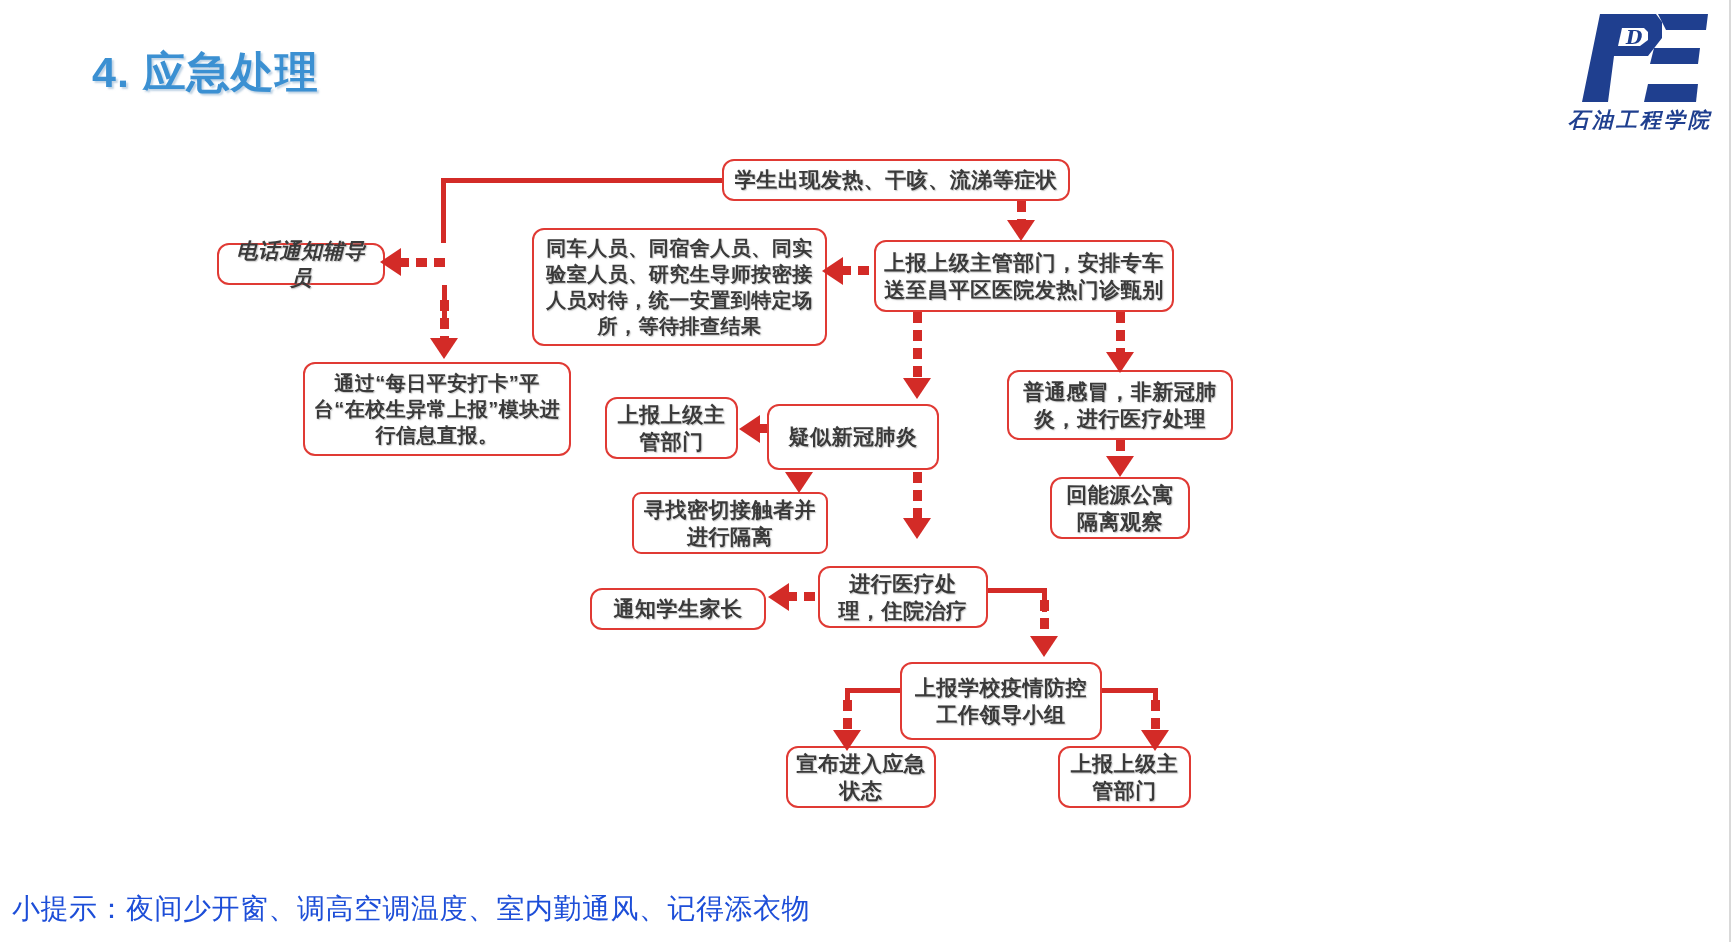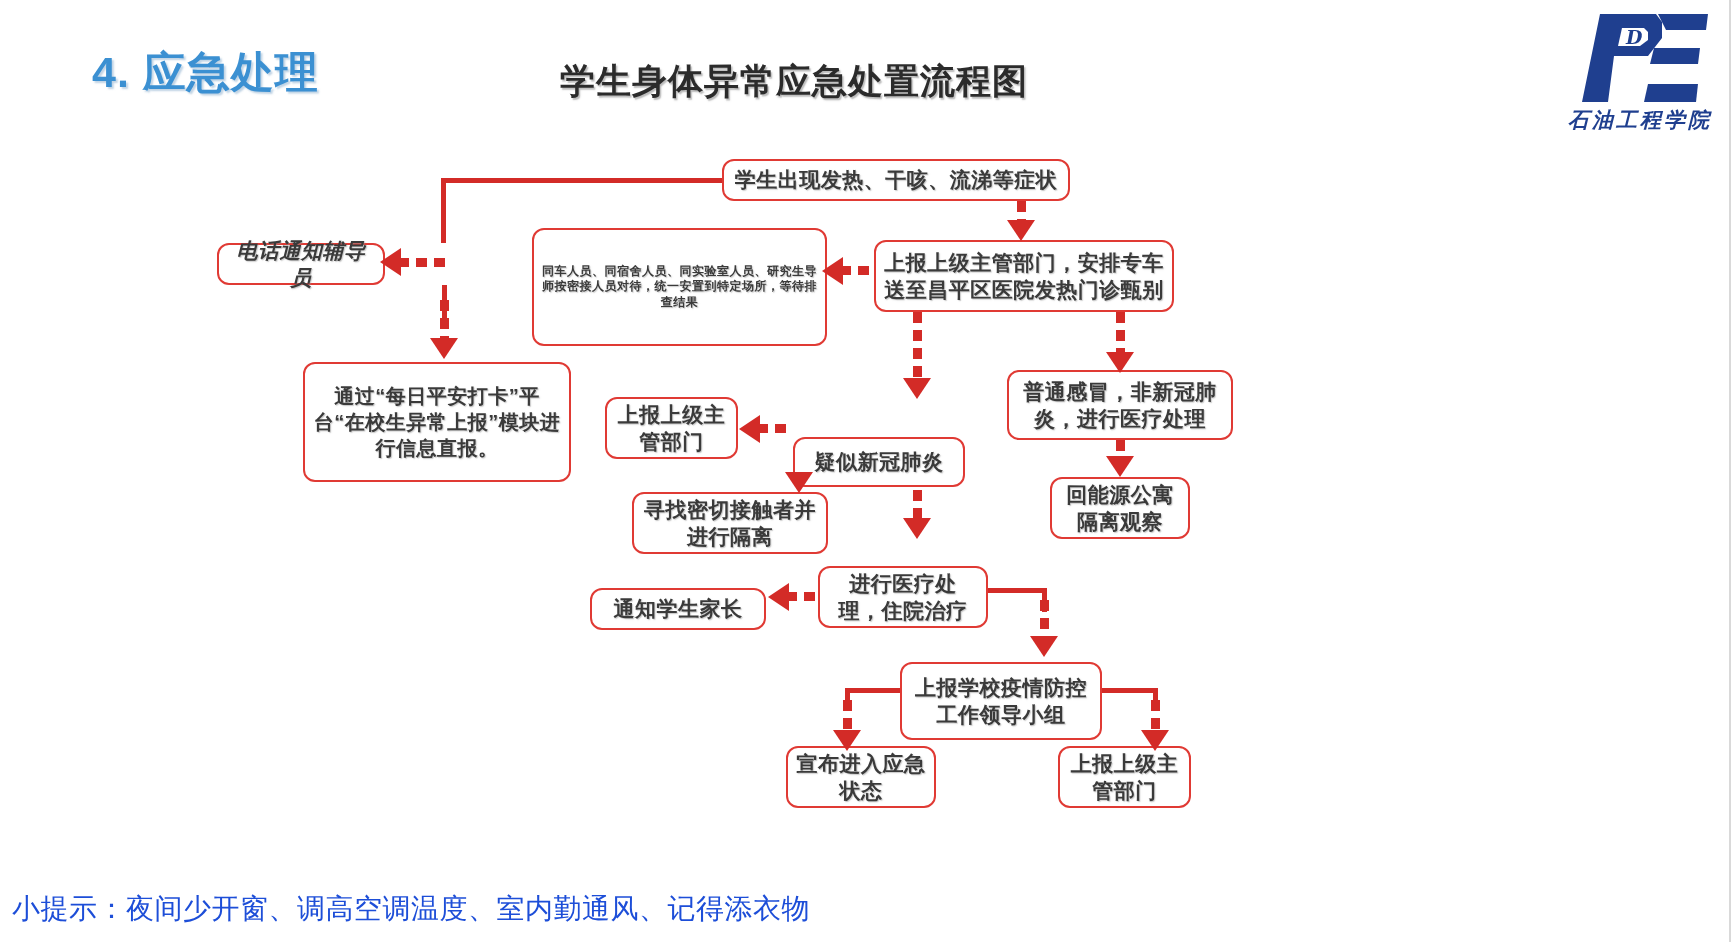--- a/index.html
+++ b/index.html
@@ -163,21 +163,20 @@
     height: 942px;
     background: #d9d9d9;
   }
 </style>
 </head>
 <body>
 
 <div id="slide">
 
   <div id="section-title">4. 应急处理</div>
-  <div id="chart-title">学生身体异常应急处置流程图</div>
 
   <div id="logo">
     <svg class="mark" viewBox="0 0 140 92">
       <path d="M12 90 L30 2 L86 2 L92 10 L92 26 L78 44 L44 44 L38 90 Z" fill="#1F3F8F"></path>
       <path d="M52 16 L74 16 L78 20 L78 28 L70 34 L48 34 Z" fill="#ffffff"></path>
       <text x="56" y="32" font-family="DejaVu Serif, serif" font-size="19" font-style="italic" font-weight="bold" fill="#1F3F8F">D</text>
       <path d="M88 2 L138 2 L136 18 L96 18 Z" fill="#1F3F8F"></path>
       <path d="M84 36 L130 36 L128 52 L80 52 Z" fill="#1F3F8F"></path>
       <path d="M78 72 L128 72 L126 90 L74 90 Z" fill="#1F3F8F"></path>
     </svg>
@@ -200,53 +199,53 @@
   <div class="dash-v" style="left:1017px; top:201px; height:24px;"></div>
   <div class="arrow arrow-down" style="left:1007px; top:220px;"></div>
 
   <div class="node" style="left:874px; top:240px; width:300px; height:72px;">
     <span class="txt">上报上级主管部门，安排专车送至昌平区医院发热门诊甄别</span>
   </div>
 
   <div class="dash-h" style="left:840px; top:266px; width:36px;"></div>
   <div class="arrow arrow-left" style="left:822px; top:257px;"></div>
 
-  <div class="node" style="left:532px; top:228px; width:295px; height:118px; font-size:12px;">
+  <div class="node" style="left:532px; top:228px; width:295px; height:118px; font-size:20px;">
     <span class="txt">同车人员、同宿舍人员、同实验室人员、研究生导师按密接人员对待，统一安置到特定场所，等待排查结果</span>
   </div>
 
   <div class="seg seg-v" style="left:442px; top:285px; height:40px;"></div>
   <div class="dash-v" style="left:440px; top:300px; height:42px;"></div>
   <div class="arrow arrow-down" style="left:430px; top:338px;"></div>
 
-  <div class="node" style="left:303px; top:362px; width:268px; height:120px; font-size:20px;">
+  <div class="node" style="left:303px; top:362px; width:268px; height:94px; font-size:20px;">
     <span class="txt">通过“每日平安打卡”平台“在校生异常上报”模块进行信息直报。</span>
   </div>
 
   <div class="dash-v" style="left:913px; top:312px; height:68px;"></div>
   <div class="arrow arrow-down" style="left:903px; top:378px;"></div>
 
   <div class="dash-v" style="left:1116px; top:312px; height:48px;"></div>
   <div class="arrow arrow-down" style="left:1106px; top:352px;"></div>
 
-  <div class="node" style="left:793px; top:404px; width:172px; height:50px;margin-top:33px;">
+  <div class="node" style="left:767px; top:404px; width:172px; height:66px;">
     <span class="txt">疑似新冠肺炎</span>
   </div>
 
   <div class="dash-h" style="left:757px; top:424px; width:34px;"></div>
   <div class="arrow arrow-left" style="left:739px; top:415px;"></div>
 
   <div class="node" style="left:605px; top:397px; width:133px; height:62px;">
     <span class="txt">上报上级主管部门</span>
   </div>
 
   <div class="dash-v" style="left:795px; top:454px; height:24px;"></div>
   <div class="arrow arrow-down" style="left:785px; top:472px;"></div>
 
-  <div class="node" style="left:632px; top:492px; width:196px; height:62px;">
+  <div class="node" style="left:632px; top:492px; width:196px; height:62px;border-radius:9px;">
     <span class="txt">寻找密切接触者并进行隔离</span>
   </div>
 
   <div class="dash-v" style="left:913px; top:454px; height:70px;"></div>
   <div class="arrow arrow-down" style="left:903px; top:518px;"></div>
 
   <div class="node" style="left:1007px; top:370px; width:226px; height:70px;">
     <span class="txt">普通感冒，非新冠肺炎，进行医疗处理</span>
   </div>
 

